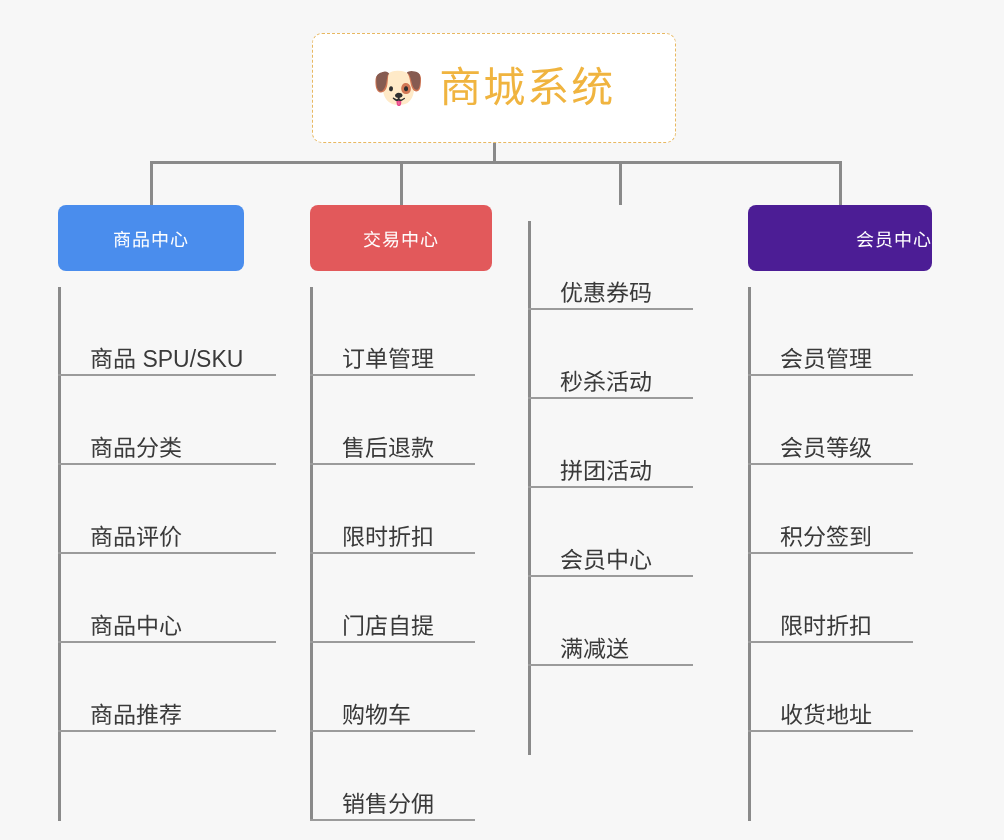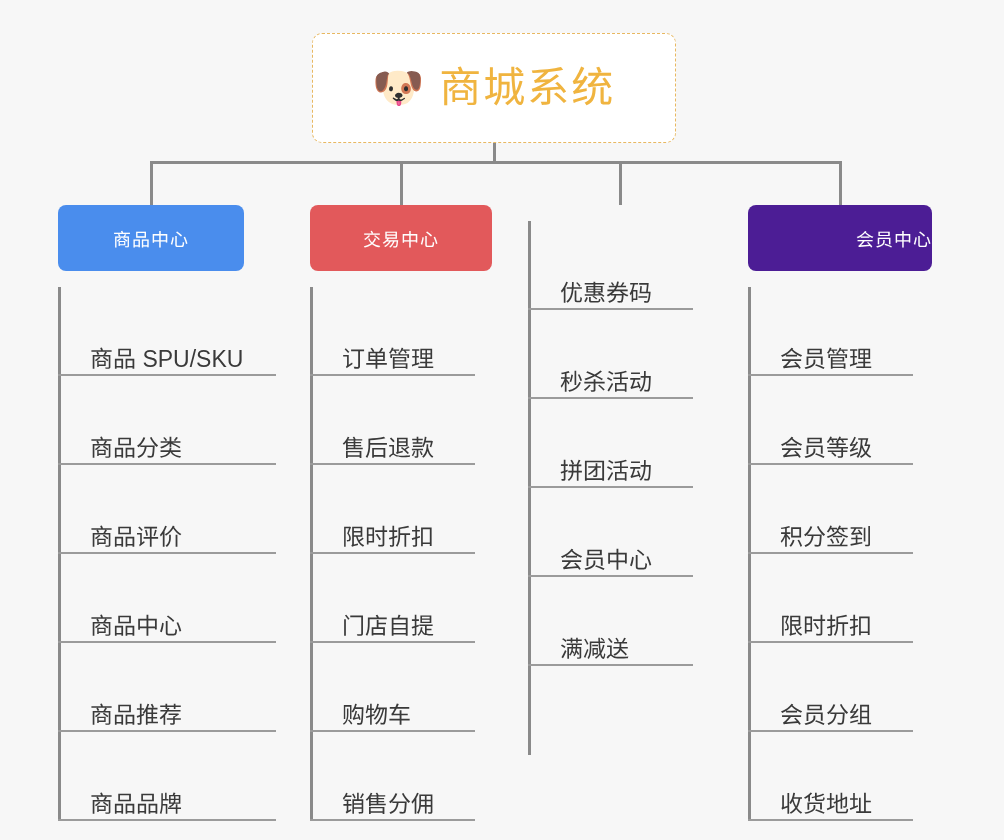--- a/index.html
+++ b/index.html
@@ -151,24 +151,20 @@
             <span class="leaf-label">商品评价</span>
           </div>
           <div class="leaf">
             <div class="leaf-underline" style="width: 218px;"></div>
             <span class="leaf-label">商品中心</span>
           </div>
           <div class="leaf">
             <div class="leaf-underline" style="width: 218px;"></div>
             <span class="leaf-label">商品推荐</span>
           </div>
-          <div class="leaf">
-            <div class="leaf-underline" style="width: 218px;"></div>
-            <span class="leaf-label">商品品牌</span>
-          </div>
         </div>
       </div>
       <div class="branch" style="left: 310px; width: 182px;">
         <div class="branch-header" style="background: rgb(226, 89, 91); width: 182px;">
           <span>交易中心</span>
         </div>
         <div class="leaf-list" style="height: 534px;">
           <div class="spine" style="height: 534px; background: rgb(138, 138, 138);"></div>
           <div class="leaf">
             <div class="leaf-underline" style="width: 165px;"></div>
@@ -238,23 +234,19 @@
           <div class="leaf">
             <div class="leaf-underline" style="width: 165px;"></div>
             <span class="leaf-label">积分签到</span>
           </div>
           <div class="leaf">
             <div class="leaf-underline" style="width: 165px;"></div>
             <span class="leaf-label">限时折扣</span>
           </div>
           <div class="leaf">
             <div class="leaf-underline" style="width: 165px;"></div>
-            <span class="leaf-label">会员分组</span>
-          </div>
-          <div class="leaf">
-            <div class="leaf-underline" style="width: 165px;"></div>
             <span class="leaf-label">收货地址</span>
           </div>
         </div>
       </div>
     </div>
 
 </div>
 
 </body></html>

